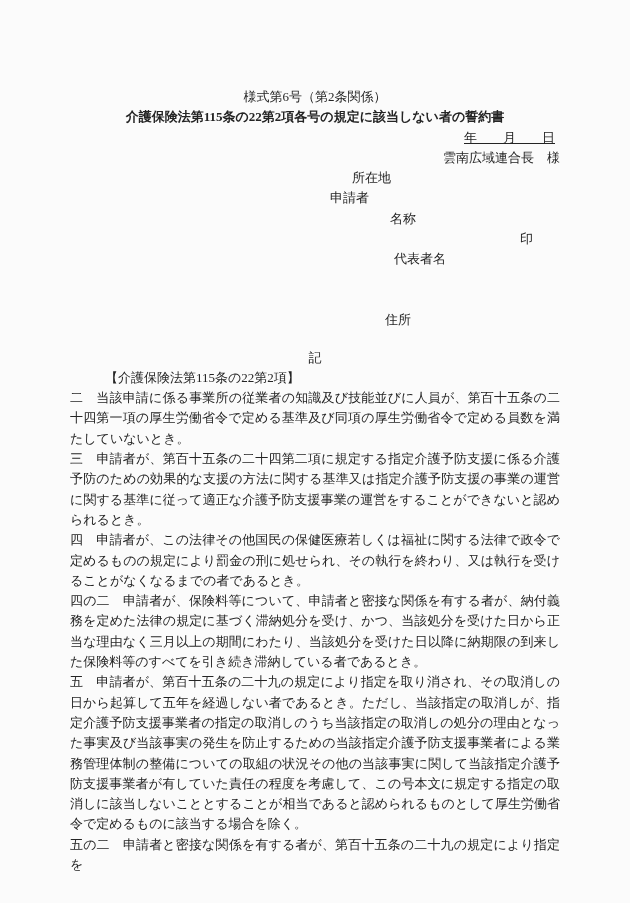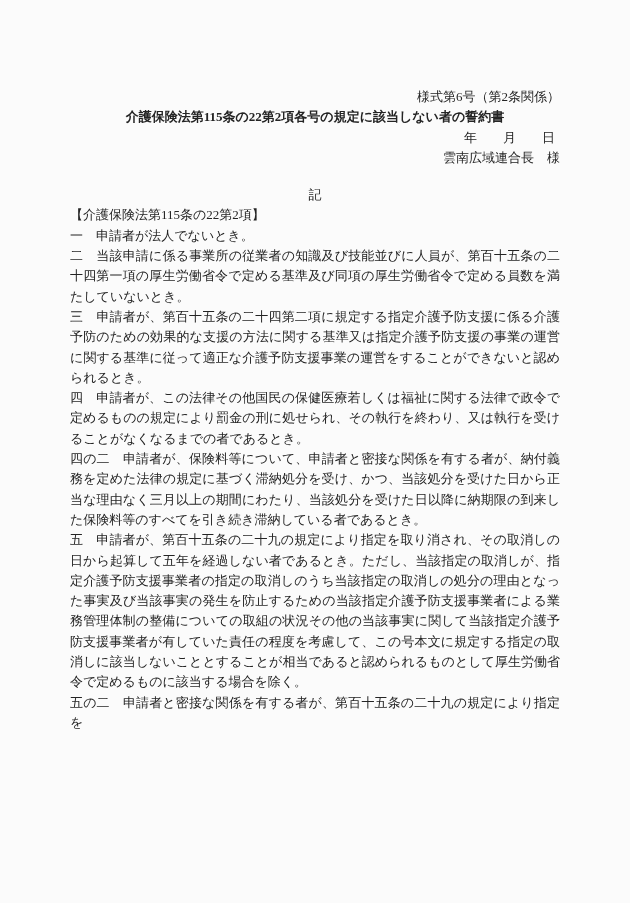--- a/index.html
+++ b/index.html
@@ -18,40 +18,40 @@
   }
   .content {
     position: absolute;
     left: 70px;
     top: 87px;
     width: 490px;
     font-size: 13px;
     line-height: 20.3px;
   }
   .line { white-space: pre; }
-  .form-number { text-align: right; }
+  .form-number { text-align: center; }
   .doc-title { text-align: center; font-weight: bold; }
-  .date-line { text-align: right; padding-right: 5px; }
+  .date-line { text-align: right; padding-right: 5px; text-decoration: underline; }
   .addressee { text-align: right; }
 
   .applicant-block { position: relative; }
   .ap-location       { margin-left: 282px; }
   .ap-applicant      { margin-left: 260px; }
   .ap-name           { margin-left: 320px; }
   .ap-representative { margin-left: 298px; position: relative; }
   .ap-seal {
     position: absolute;
     left: 152px; 
     top: 0;
   }
   .ap-address        { margin-left: 315px; }
 
   .pledge { margin-top: 11px; white-space: pre-wrap; }
   .record-marker { margin-top: 17px; text-align: center; }
-  .section-heading { margin-top: 0; }
+  .section-heading { margin-top: 0; margin-left: 35px; }
 
   .items p {
     margin: 0;
     text-align: justify;
     text-justify: inter-ideograph;
     white-space: pre-wrap;
   }
 </style>
 </head>
 <body>
@@ -60,28 +60,37 @@
   <div class="content">
 
     <div class="line form-number">様式第6号（第2条関係）</div>
 
     <div class="line doc-title">介護保険法第115条の22第2項各号の規定に該当しない者の誓約書</div>
 
     <div class="line date-line">年　　月　　日</div>
 
     <div class="line addressee">雲南広域連合長　様</div>
 
+    <div class="applicant-block">
+      <div class="line ap-location">所在地</div>
+      <div class="line ap-applicant">申請者</div>
+      <div class="line ap-name">名称</div>
+      <div class="line ap-representative">
+        <span>代表者名</span>
+        <span class="ap-seal">印</span>
+      </div>
+      <div class="line ap-address">住所</div>
+    </div>
 
 
     <div class="line record-marker">記</div>
 
     <div class="line section-heading">【介護保険法第115条の22第2項】</div>
 
     <div class="items">
-      <p>一　申請者が法人でないとき。</p>
       <p>二　当該申請に係る事業所の従業者の知識及び技能並びに人員が、第百十五条の二十四第一項の厚生労働省令で定める基準及び同項の厚生労働省令で定める員数を満たしていないとき。</p>
       <p>三　申請者が、第百十五条の二十四第二項に規定する指定介護予防支援に係る介護予防のための効果的な支援の方法に関する基準又は指定介護予防支援の事業の運営に関する基準に従って適正な介護予防支援事業の運営をすることができないと認められるとき。</p>
       <p>四　申請者が、この法律その他国民の保健医療若しくは福祉に関する法律で政令で定めるものの規定により罰金の刑に処せられ、その執行を終わり、又は執行を受けることがなくなるまでの者であるとき。</p>
       <p>四の二　申請者が、保険料等について、申請者と密接な関係を有する者が、納付義務を定めた法律の規定に基づく滞納処分を受け、かつ、当該処分を受けた日から正当な理由なく三月以上の期間にわたり、当該処分を受けた日以降に納期限の到来した保険料等のすべてを引き続き滞納している者であるとき。</p>
       <p>五　申請者が、第百十五条の二十九の規定により指定を取り消され、その取消しの日から起算して五年を経過しない者であるとき。ただし、当該指定の取消しが、指定介護予防支援事業者の指定の取消しのうち当該指定の取消しの処分の理由となった事実及び当該事実の発生を防止するための当該指定介護予防支援事業者による業務管理体制の整備についての取組の状況その他の当該事実に関して当該指定介護予防支援事業者が有していた責任の程度を考慮して、この号本文に規定する指定の取消しに該当しないこととすることが相当であると認められるものとして厚生労働省令で定めるものに該当する場合を除く。</p>
       <p>五の二　申請者と密接な関係を有する者が、第百十五条の二十九の規定により指定を</p>
     </div>
 
   </div>
 </div>

